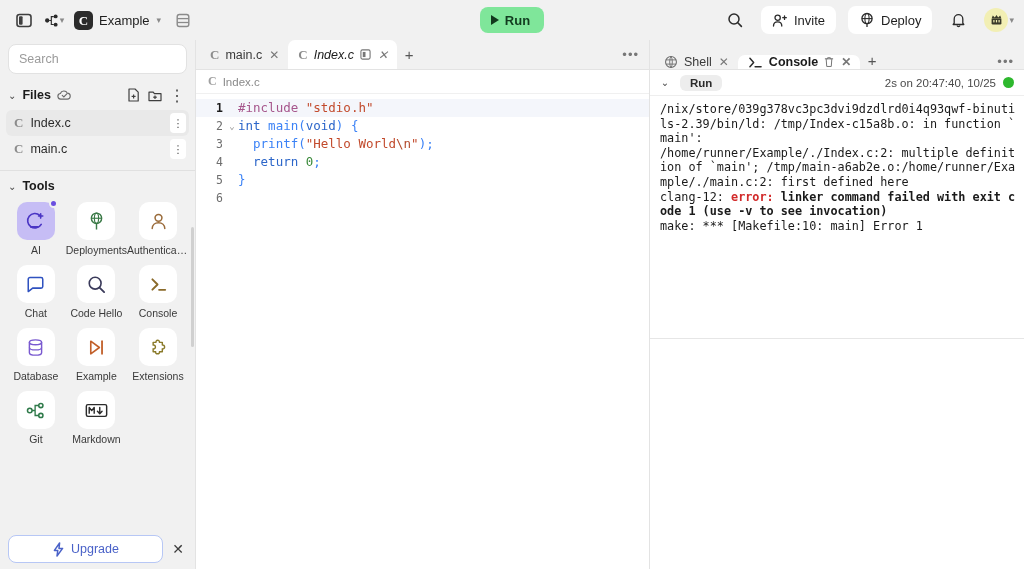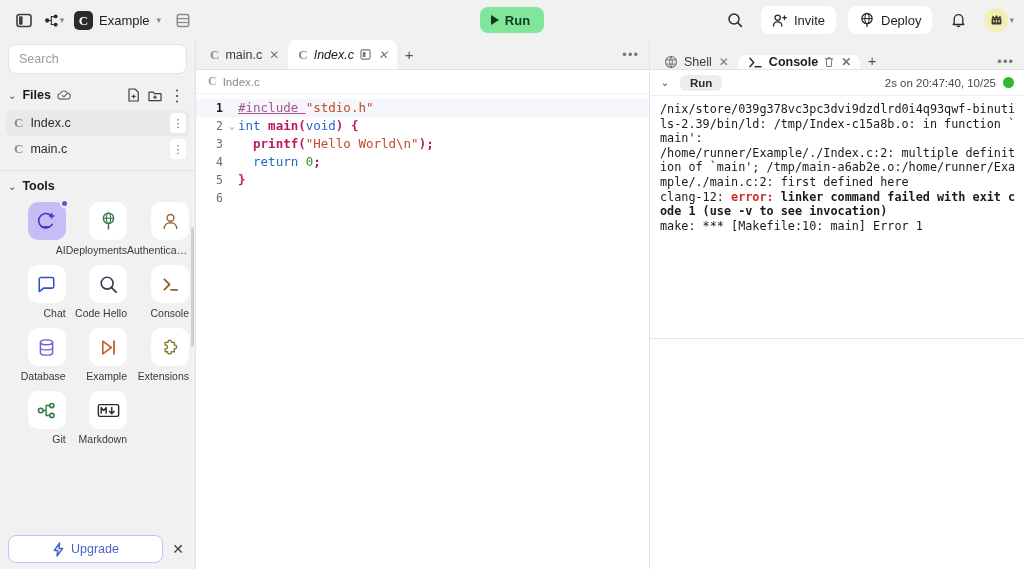--- a/index.html
+++ b/index.html
@@ -117,21 +117,21 @@
   }
 
   .sb-divider { height: 1px; background: #e0e0e0; margin: 8px 0 0 0; }
 
   .tools-section { flex: 1; min-height: 0; overflow: hidden; position: relative; }
   .tools-grid {
     display: grid; grid-template-columns: repeat(3, 1fr);
     gap: 4px 0; padding: 2px 6px 0 6px;
   }
   .tool {
-    display: flex; flex-direction: column; align-items: flex-end; gap: 4px;
+    display: flex; flex-direction: column; align-items: center; gap: 4px;
     padding: 3px 0 2px 0; cursor: pointer; border-radius: 8px;
   }
   .tool-ico {
     width: 38px; height: 38px; border-radius: 10px;
     background: #fff; display: flex; align-items: center; justify-content: center;
     position: relative;
   }
   .tool.active .tool-ico { background: #c6bdf5; }
   .tool-dot {
     position: absolute; top: -3px; right: -3px;
@@ -198,26 +198,26 @@
     height: 18px;
   }
   .code-line.hl { background: #f4f6fb; }
   .ln {
     width: 30px; text-align: right; flex: 0 0 30px;
     color: #6e6e6e; padding-right: 3px; font-size: 11.5px;
   }
   .ln.cur { color: #1b1b1b; font-weight: 700; }
   .fold { width: 12px; flex: 0 0 12px; color: #8a8a8a; font-size: 9px; text-align: center; }
   .code-txt { white-space: pre; color: #2b2b2b; }
-  .k-pre { color: #a6568c; text-decoration: underline; }
+  .k-pre { color: #a6568c; }
   .k-str { color: #c24a2c; }
   .k-type { color: #2c66c9; }
   .k-num { color: #3a8a3a; }
   .k-esc { color: #b34a2c; }
-  .k-plain { color: #be185d; font-weight: bold; }
+  .k-plain { color: #3b82f6; }
 
   
   .console-pane {
     width: 374px; flex: 0 0 374px; background: #fff;
     display: flex; flex-direction: column; min-width: 0;
   }
   .console-tabbar {
     height: 30px; flex: 0 0 30px; display: flex; align-items: flex-end;
     background: #f1f1f1; border-bottom: 1px solid #e3e3e3; padding-left: 4px;
   }

